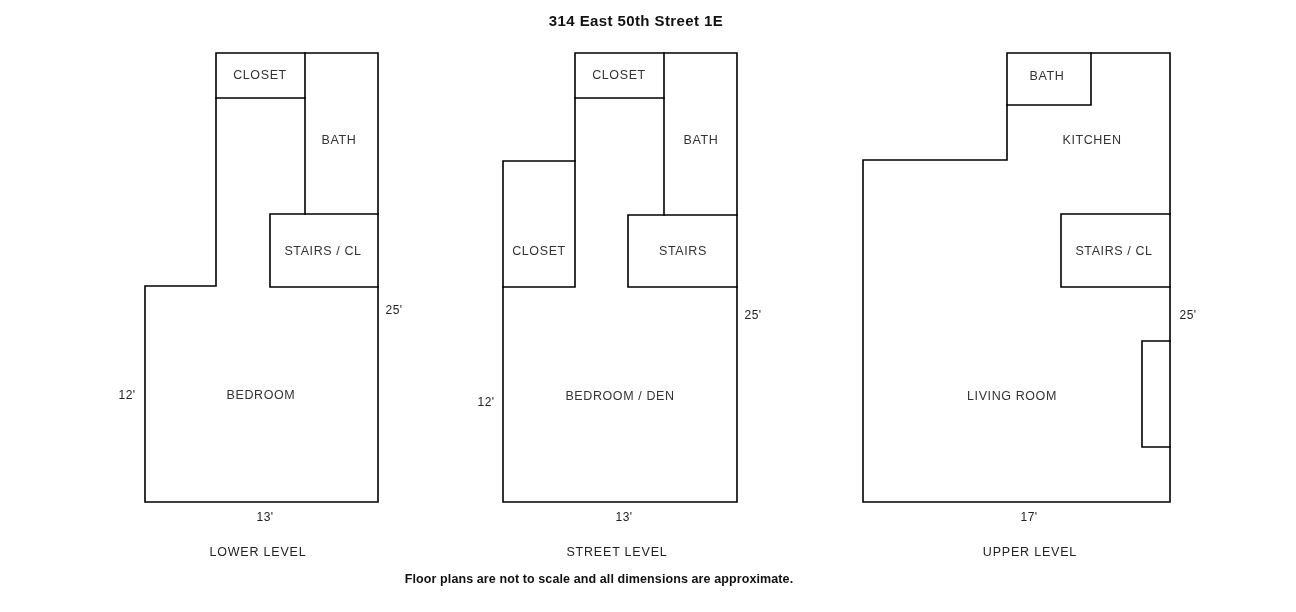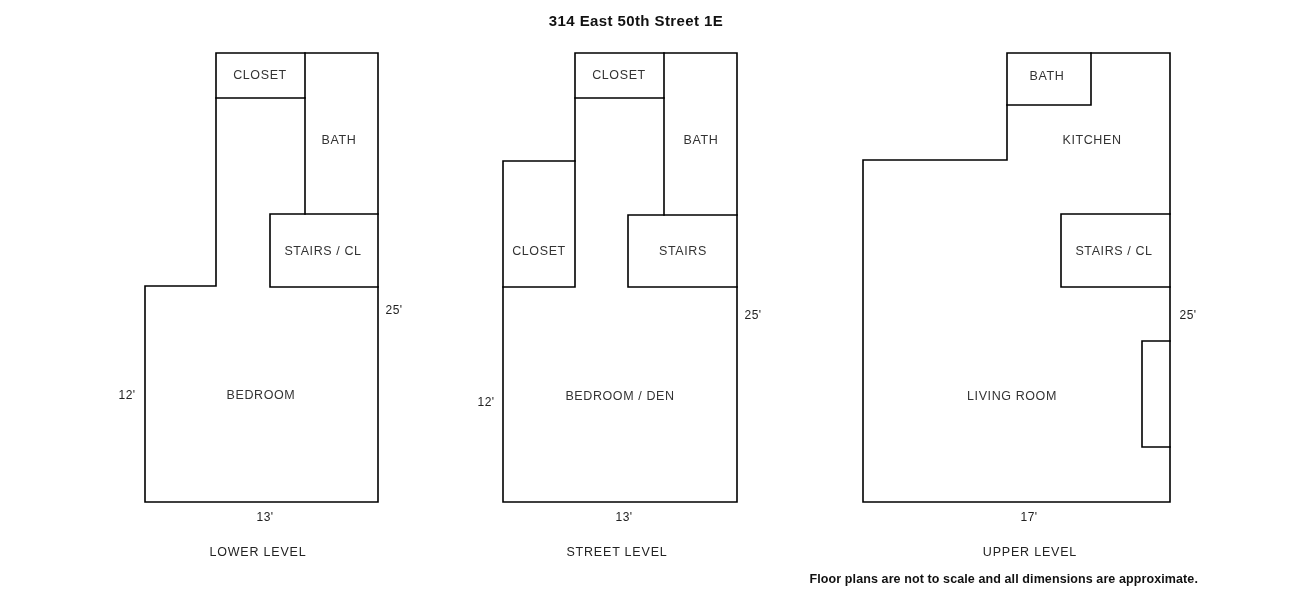--- a/index.html
+++ b/index.html
@@ -60,21 +60,21 @@
     stroke-width: 1.6;
     fill: none;
     stroke-linecap: square;
     stroke-linejoin: miter;
   }
   #disclaimer {
     position: absolute;
     left: 0;
     top: 572px;
     width: 1296px;
-    text-align: right;
+    text-align: center;
     padding-right: 98px;
     box-sizing: border-box;
     font-size: 12.5px;
     font-weight: bold;
     color: #111111;
     letter-spacing: 0.1px;
   }
 </style>
 </head>
 <body>

